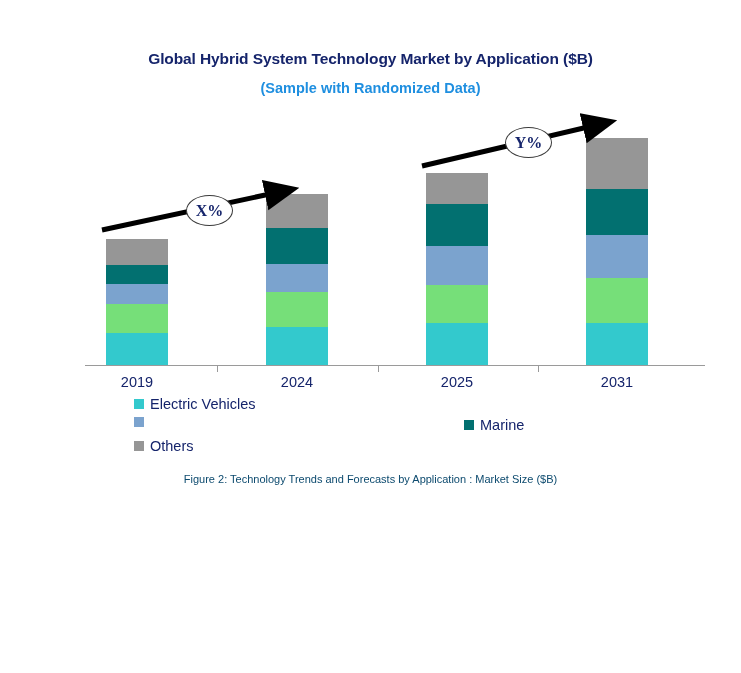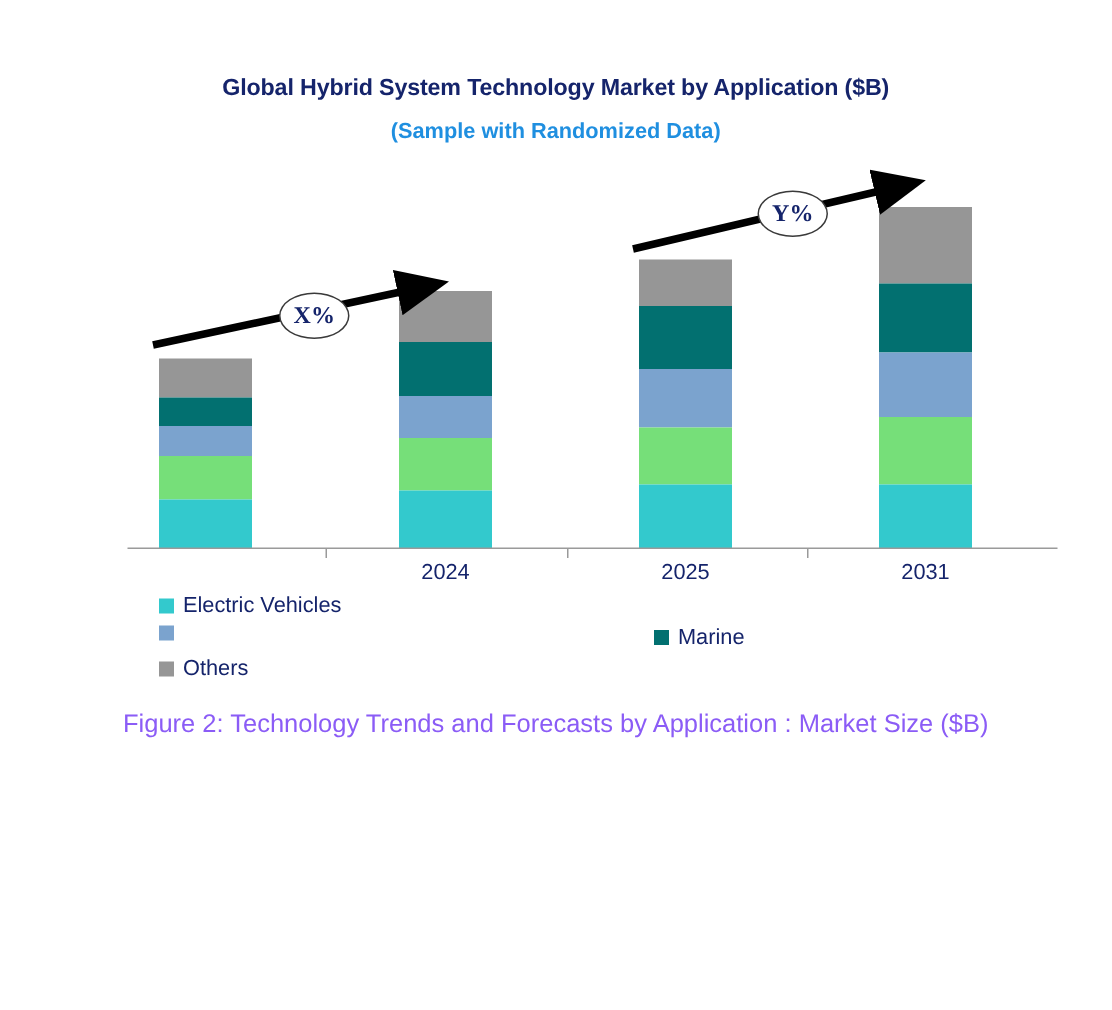--- a/index.html
+++ b/index.html
@@ -95,21 +95,21 @@
     align-items: center;
     justify-content: center;
     font-family: "Liberation Serif", serif;
     font-size: 16px;
     font-weight: bold;
     color: #15246b;
     box-sizing: border-box;
   }
   .legend {
     position: absolute;
-    left: 106px;
+    left: 134px;
     top: 396px;
     width: 570px;
   }
   .legend-row {
     position: relative;
     height: 21px;
   }
   .legend-item {
     position: absolute;
     display: flex;
@@ -125,22 +125,22 @@
     height: 10px;
     margin-right: 6px;
     flex: none;
   }
   .caption {
     position: absolute;
     left: 0;
     top: 473px;
     width: 741px;
     text-align: center;
-    font-size: 17px;
-    color: #8b5cf6;
+    font-size: 11px;
+    color: #0c4a6e;
   }
 </style>
 </head>
 <body>
 
 <div class="figure">
 
   <div class="title">Global Hybrid System Technology Market by Application ($B)</div>
   <div class="subtitle">(Sample with Randomized Data)</div>
 
@@ -202,20 +202,21 @@
   </div>
   <div class="callout-bubble" style="left: 505px; top: 127px;">
     <span>Y%</span>
   </div>
 
   <div class="axis-line"></div>
   <div class="tick" style="left: 217px;"></div>
   <div class="tick" style="left: 378px;"></div>
   <div class="tick" style="left: 538px;"></div>
 
+  <div class="xlabel" style="left: 62px;">2019</div>
   <div class="xlabel" style="left: 222px;">2024</div>
   <div class="xlabel" style="left: 382px;">2025</div>
   <div class="xlabel" style="left: 542px;">2031</div>
 
   <div class="legend">
     <div class="legend-row">
       <div class="legend-item col-left">
         <span class="swatch" style="background: #33c9cd;"></span>
         <span>Electric Vehicles</span>
       </div>

